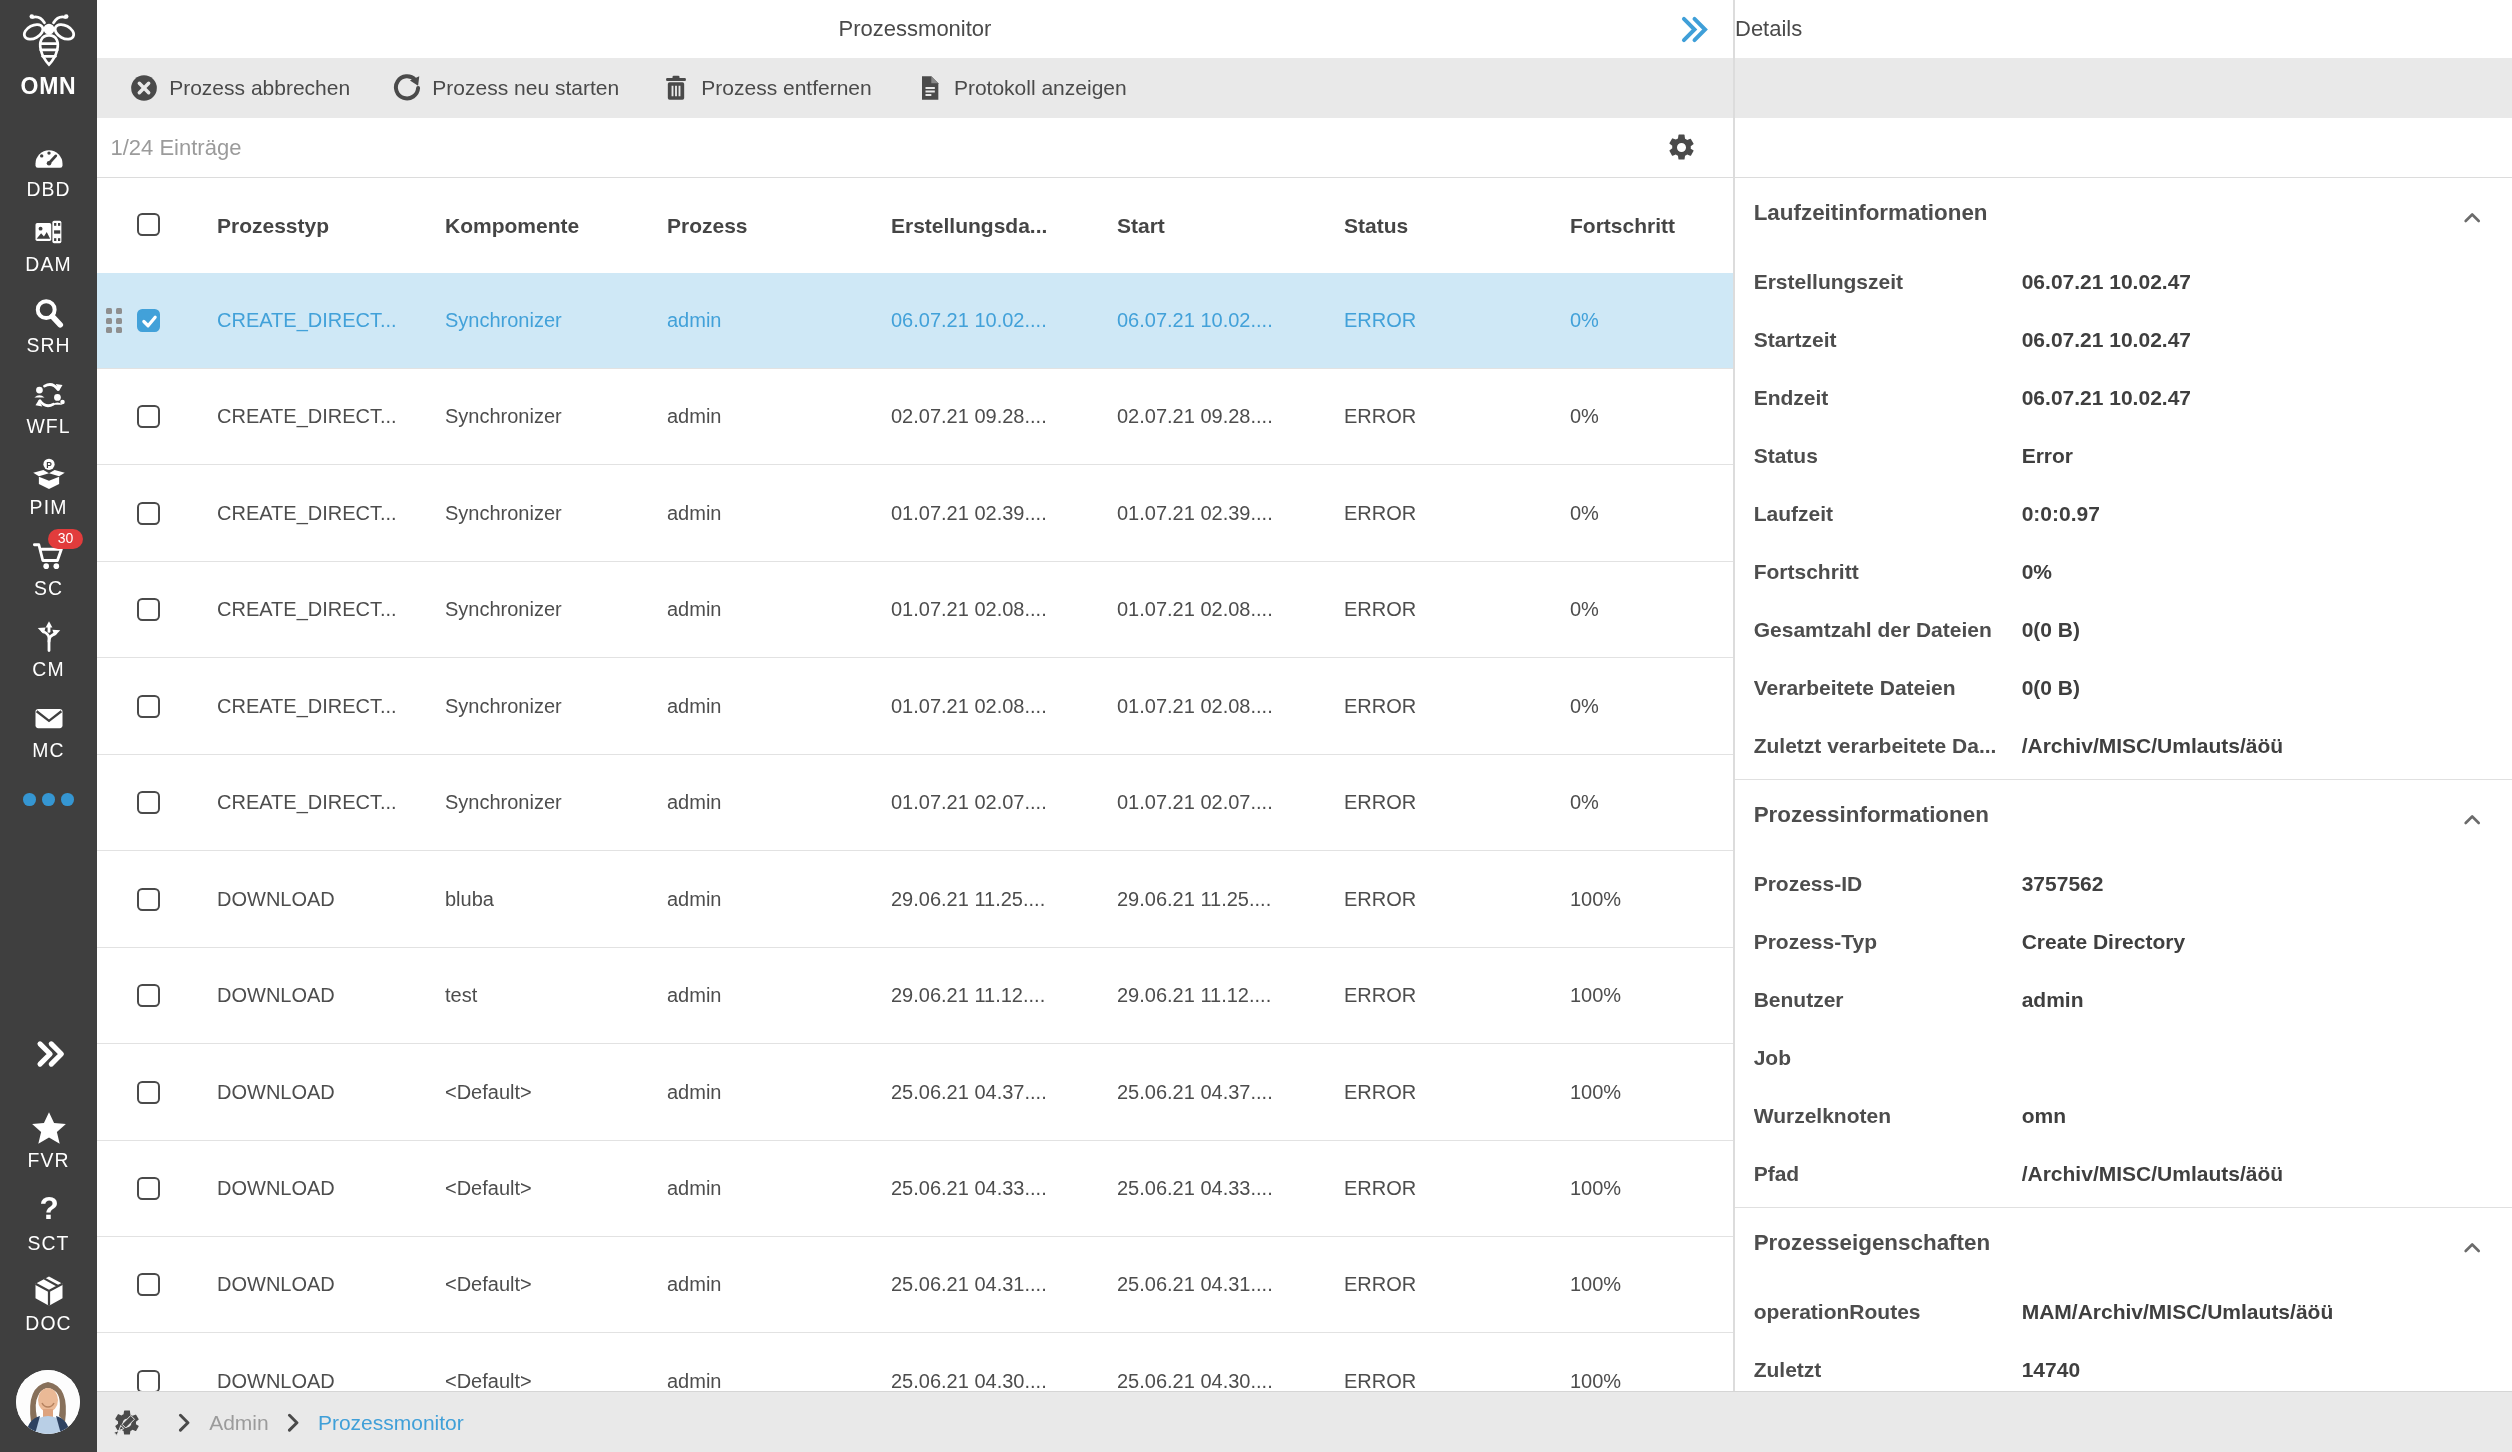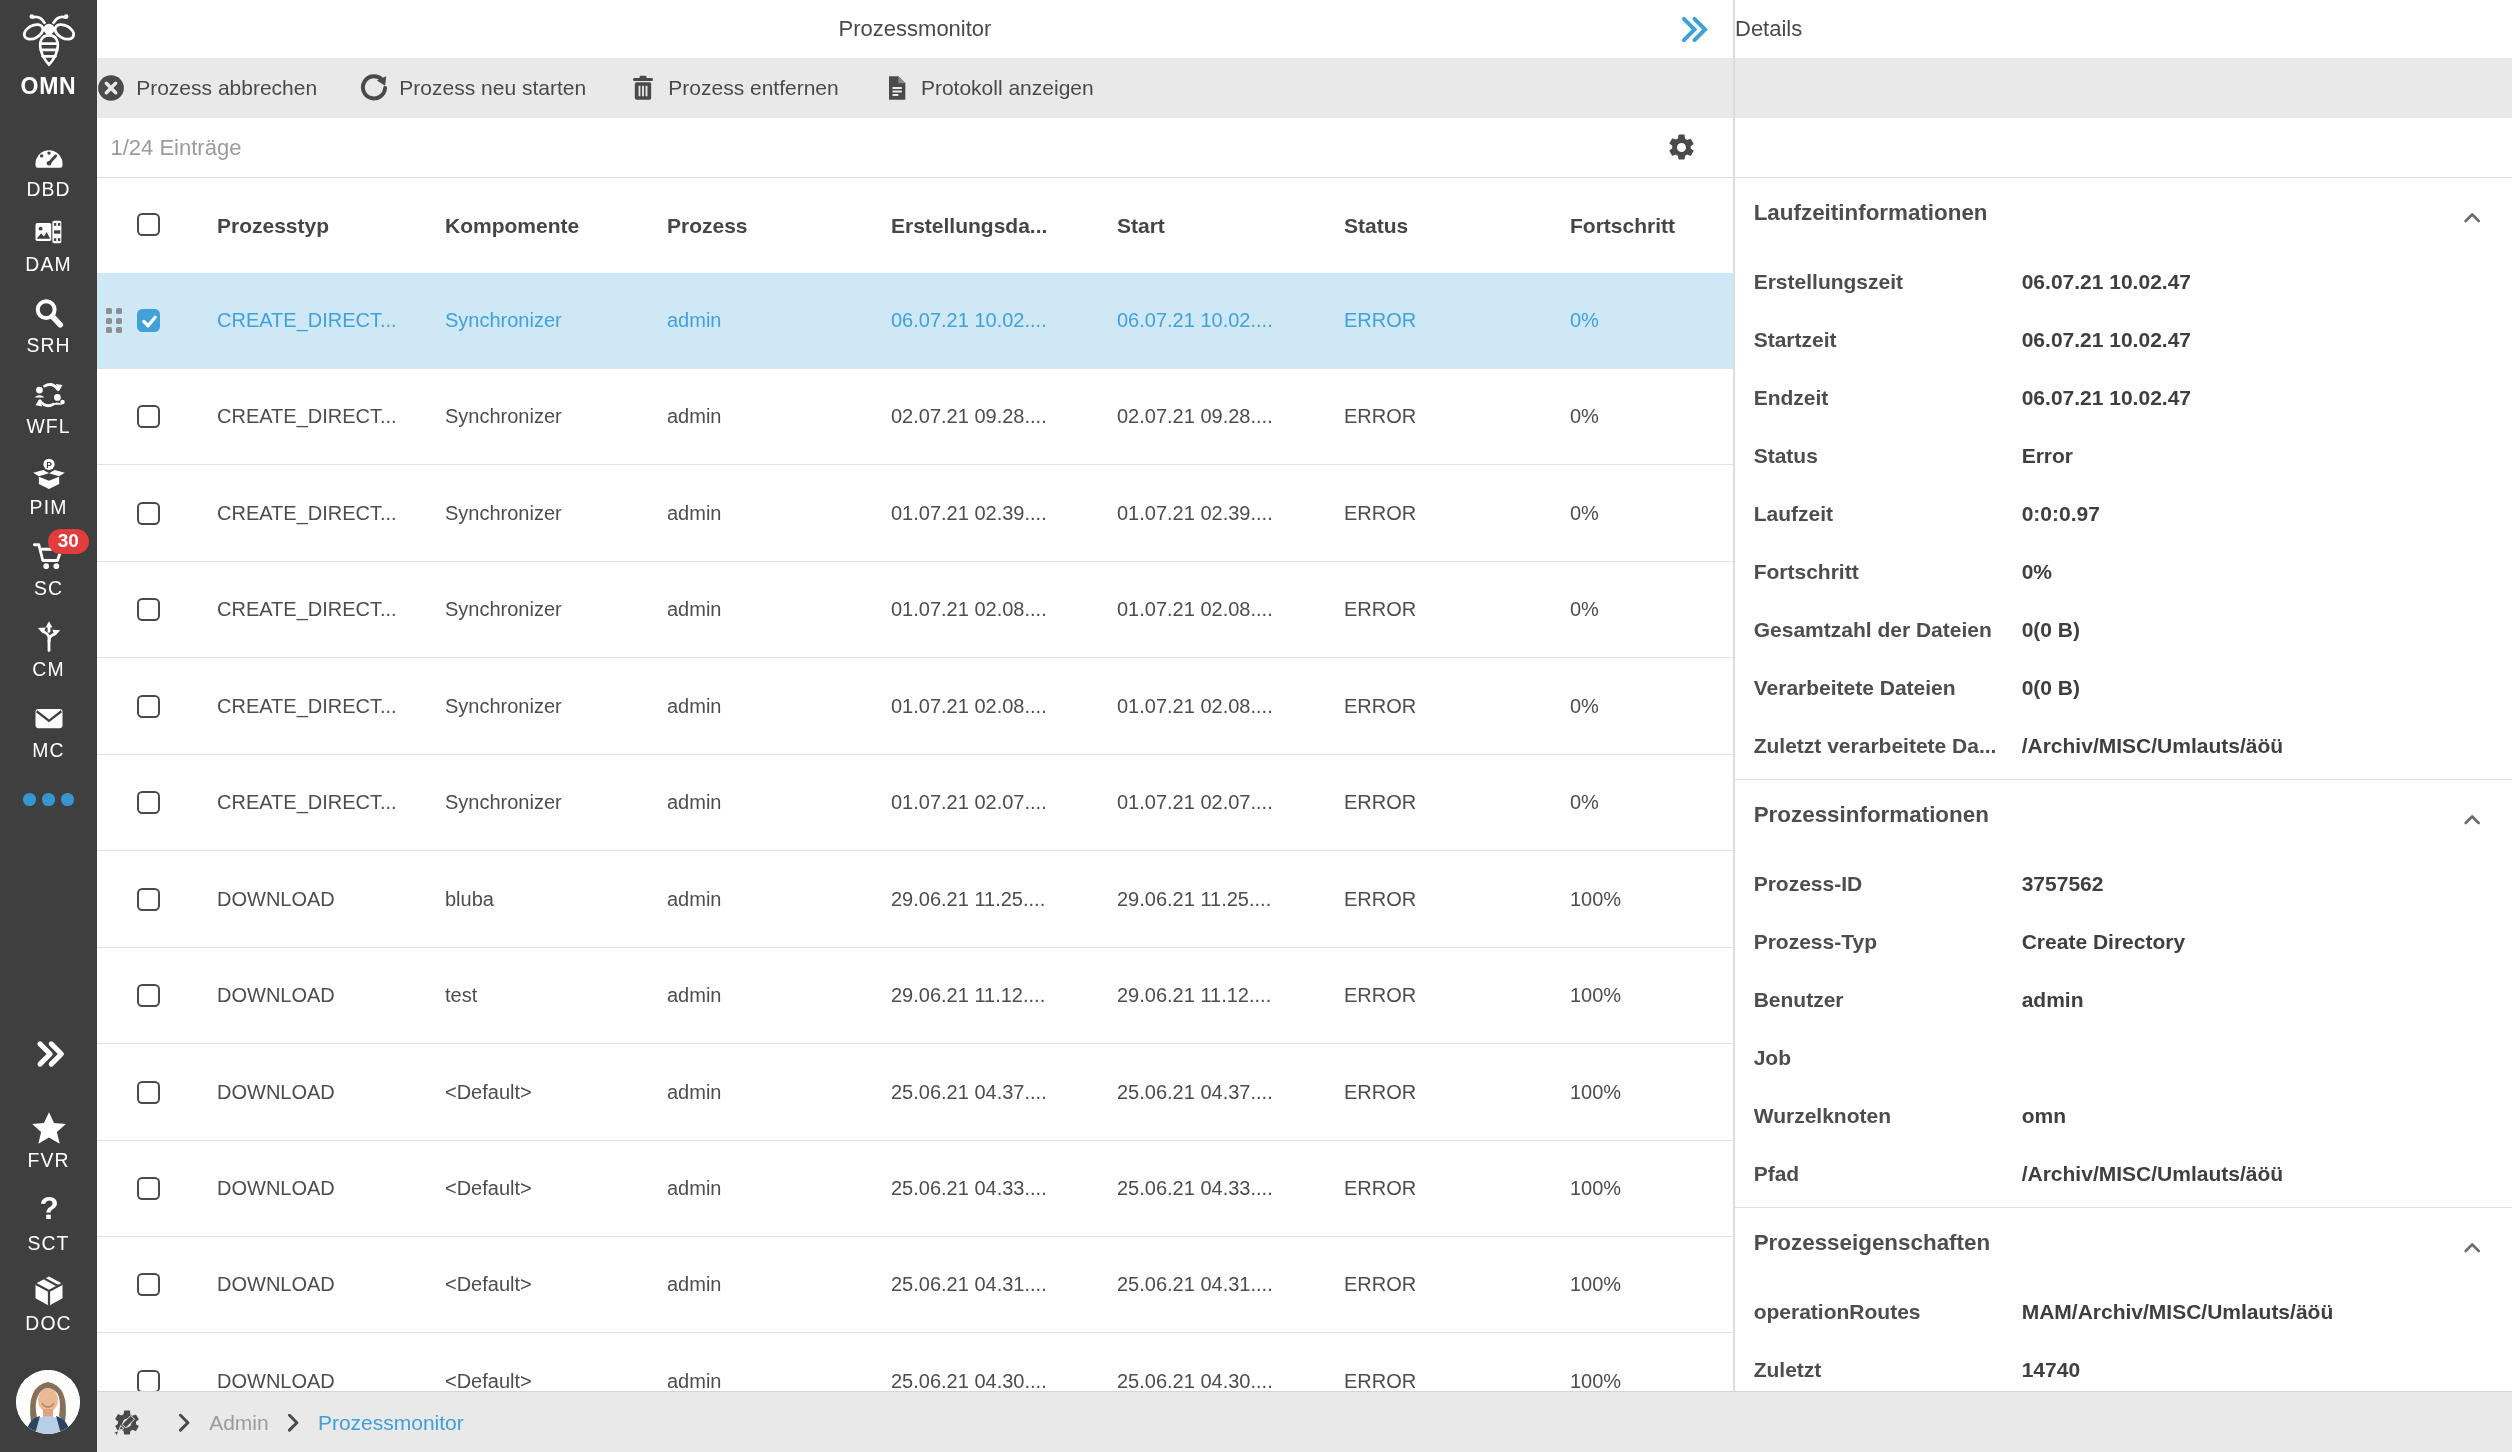--- a/index.html
+++ b/index.html
@@ -7,32 +7,32 @@
               font-family:"Liberation Sans","DejaVu Sans",sans-serif; color:#4a4a4a; }
 
   
   .sidebar { position:absolute; left:0; top:0; width:97px; height:1452px; background:#3f3f3f; z-index:5; }
   .logo { position:absolute; left:0; top:10.5px; width:97px; text-align:center; }
   .logo svg { width:58px; height:58px; }
   .logo-label { display:block; color:#fff; font-size:23px; font-weight:600; letter-spacing:0.7px; margin-top:1.5px; }
   .snav { position:absolute; width:97px; text-align:center; cursor:pointer; }
   .snav svg { width:36px; height:36px; display:block; margin:0 auto; }
   .snav .slabel { display:block; color:#fff; font-size:19.4px; letter-spacing:1.1px; margin-top:3px; }
-  .badge { position:absolute; top:-9px; left:48px; background:#e23c3c; color:#fff; font-size:19px; font-weight:bold;
+  .badge { position:absolute; top:-9px; left:48px; background:#e23c3c; color:#fff; font-size:14px; font-weight:normal;
            padding:2.2px 9.7px; border-radius:15px; line-height:1.1; }
   .dots { letter-spacing:4.5px; }
   .dots span { display:inline-block; width:12.7px; height:12.7px; border-radius:50%; background:#3596d2; margin:0 3px; }
   .avatar { position:absolute; left:16.4px; top:1370px; width:64px; height:64px; border-radius:50%; overflow:hidden; background:#fff; cursor:pointer; }
   .avatar svg { width:64px; height:64px; }
 
   
   .main-header { position:absolute; left:97px; top:0; width:1636px; height:58px; background:#fff; }
   .main-title { position:absolute; left:0; top:0; width:100%; height:58px; line-height:58px; text-align:center; font-size:22px; color:#4a4a4a; }
   .collapse-right { position:absolute; right:22.4px; top:10.5px; width:33px; height:37px; cursor:pointer; }
-  .toolbar { position:absolute; left:97px; top:58px; width:1636px; height:60px; background:#e9e9e9; display:flex; align-items:center; }
+  .toolbar { position:absolute; left:97px; top:58px; width:1636px; height:60px; background:#e9e9e9; display:flex; align-items:center; padding-left:33px; }
   .tbtn { display:flex; align-items:center; margin-right:43px; cursor:pointer; }
   .tbtn svg { width:28px; height:28px; margin-right:11.2px; }
   .tbtn .tlabel { font-size:21px; color:#4a4a4a; }
   .countbar { position:absolute; left:97px; top:118px; width:1636px; height:59px; background:#fff; }
   .count-text { position:absolute; left:13.5px; top:0; height:59px; line-height:59px; font-size:22px; color:#9b9b9b; }
   .gearbtn { position:absolute; right:36px; top:13.5px; width:31px; height:31px; cursor:pointer; }
 
   
   .table { position:absolute; left:97px; top:177px; width:1636px; height:1214px; overflow:hidden; border-top:1.5px solid #dcdcdc; }
   .thead { position:absolute; left:0; top:0; width:100%; height:95px; }

